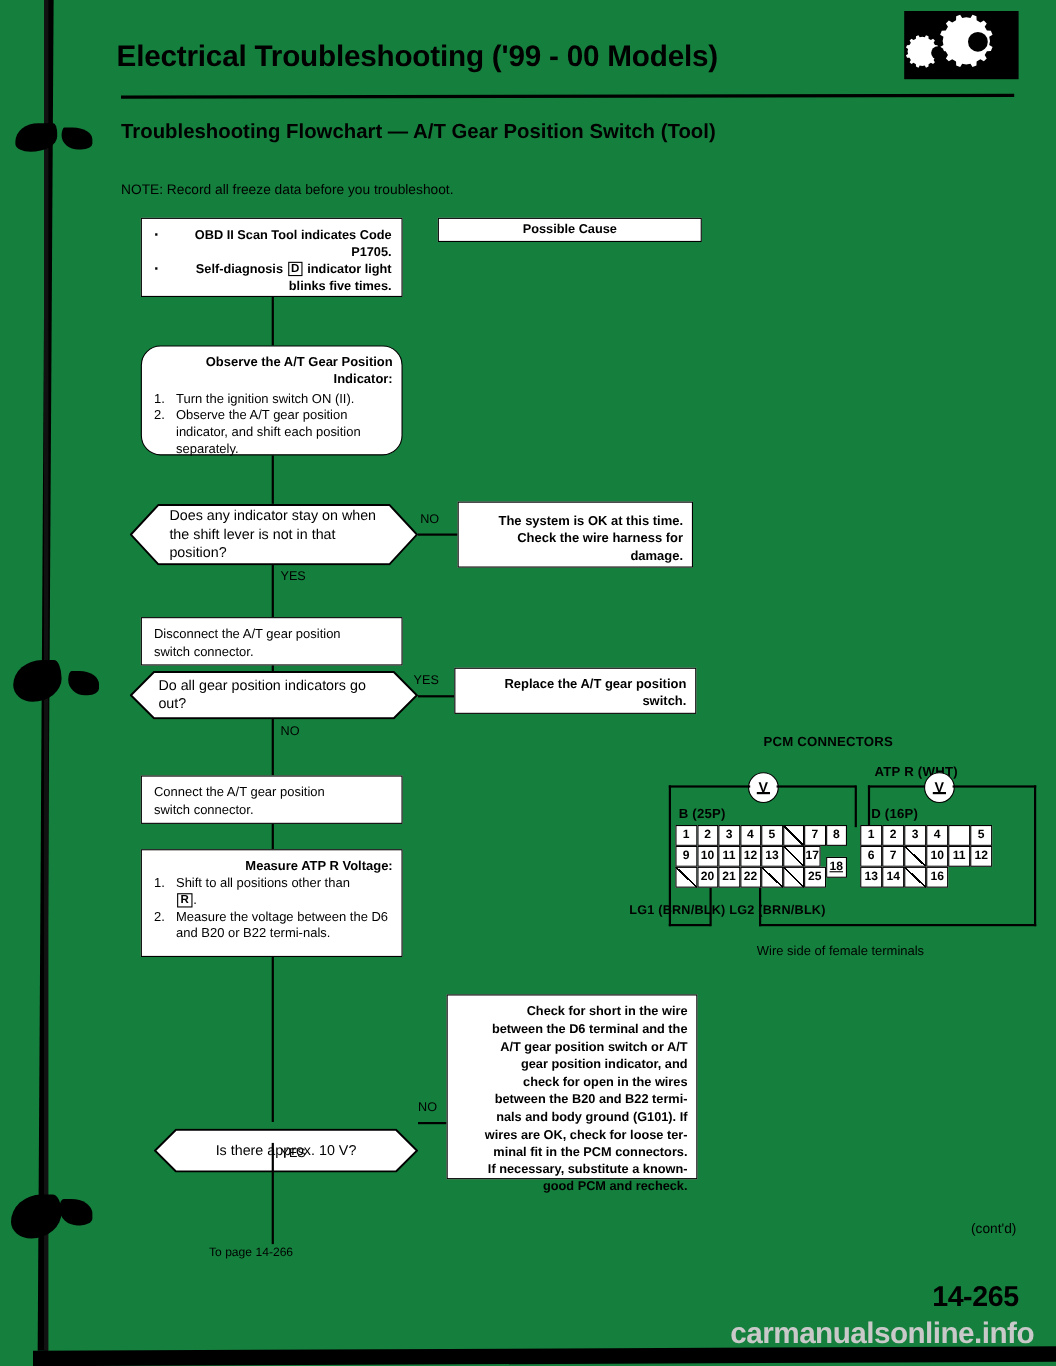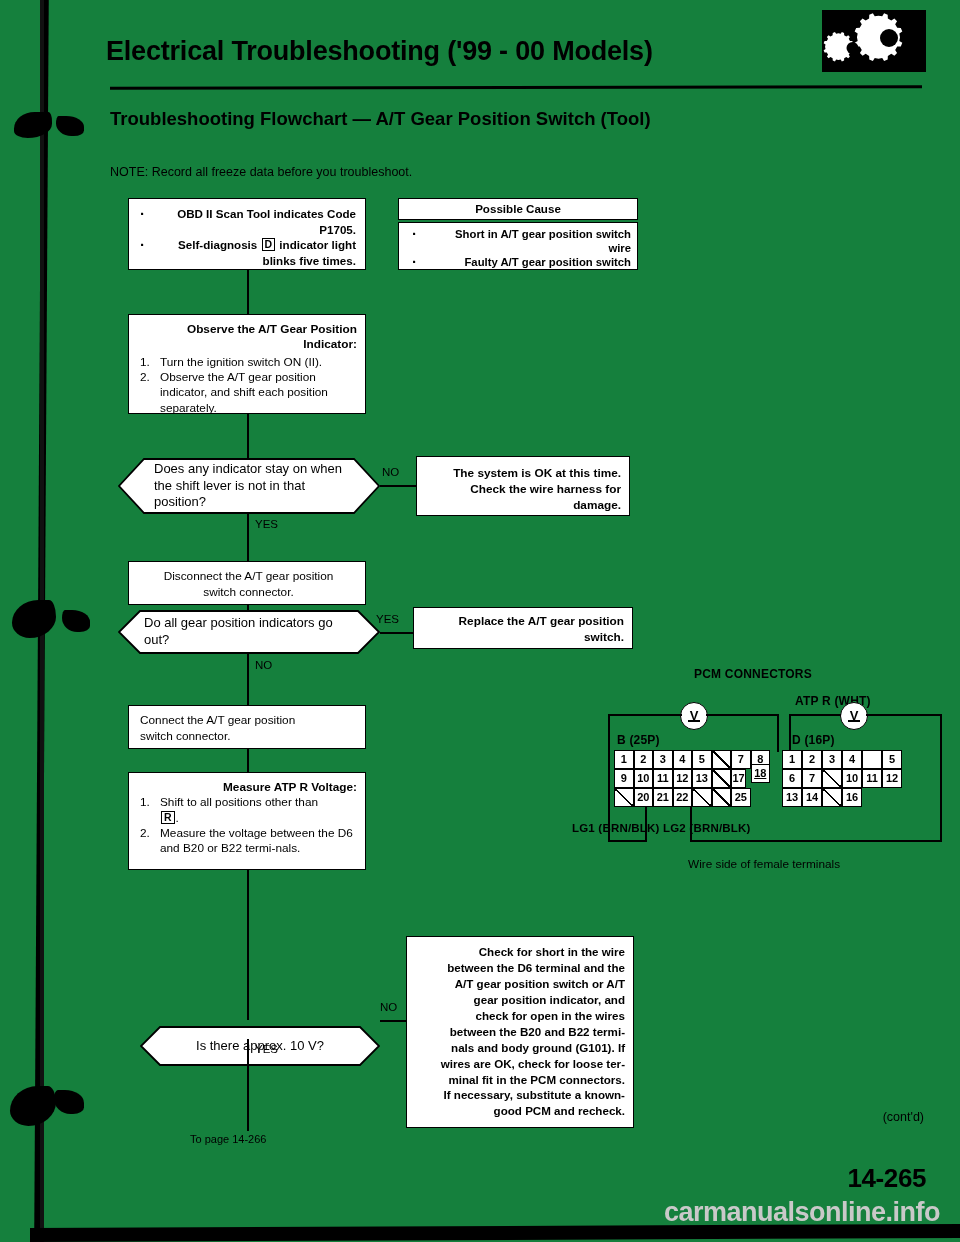--- a/index.html
+++ b/index.html
@@ -129,38 +129,25 @@
           <span>indicator light</span><br>
           <span>blinks five times.</span>
         </li>
       </ul>
     </div>
   </div>
 
   <div class="box" style="left:398px;top:198px;width:240px;height:22px;">
     <div class="inner b" style="text-align:center;padding:3px 0 0 0;font-size:11.6px;">Possible Cause</div>
   </div>
-  <div class="box" style="left:398px;top:222px;width:240px;height:48px;">
-    <div class="inner b" style="font-size:11.3px;line-height:1.26;padding:4px 6px 4px 13px;">
-      <ul class="bulleted">
-        <li>
-          <span>Short in A/T gear position switch</span><br>
-          <span>wire</span>
-        </li>
-        <li>
-          <span>Faulty A/T gear position switch</span>
-        </li>
-      </ul>
-    </div>
-  </div>
 
 
   <div class="vline" style="left:247px;top:270px;height:44px;"></div>
 
-  <div class="box" style="left:128px;top:314px;width:238px;height:100px;">
+  <div class="box" style="left:128px;top:314px;width:238px;height:100px;border-radius:18px;">
     <div class="inner" style="font-size:11.8px;line-height:1.3;padding:7px 8px 6px 11px;">
       <div class="b">Observe the A/T Gear Position</div>
       <div class="b" style="margin-bottom:2px;margin-left:48px;">Indicator:</div>
       <div class="num">
         <span class="n">1.</span>
         <span>Turn the ignition switch ON (II).</span>
       </div>
       <div class="num">
         <span class="n">2.</span>
         <span>Observe the A/T gear position indicator, and shift each position separately.</span>
@@ -183,21 +170,21 @@
 
   <div class="box" style="left:416px;top:456px;width:214px;height:60px;">
     <div class="inner b" style="font-size:11.8px;line-height:1.37;padding:8px 8px 6px 11px;">
       <div>The system is OK at this time.</div>
       <div>Check the wire harness for</div>
       <div>damage.</div>
     </div>
   </div>
 
   <div class="box" style="left:128px;top:561px;width:238px;height:44px;">
-    <div class="inner" style="font-size:11.8px;line-height:1.32;padding:7px 8px 6px 11px;text-align:center;">
+    <div class="inner" style="font-size:11.8px;line-height:1.32;padding:7px 8px 6px 11px;">
       <div>Disconnect the A/T gear position</div>
       <div>switch connector.</div>
     </div>
   </div>
   <div class="vline" style="left:247px;top:605px;height:36px;"></div>
 
   <div class="hex" style="left:118px;top:610px;width:262px;height:44px;">
     <svg viewBox="0 0 262 44" preserveAspectRatio="none">
       <polygon points="22,1 240,1 261,22 240,43 22,43 1,22" fill="#fff" stroke="#000" stroke-width="1.8"></polygon>
     </svg>
@@ -245,21 +232,21 @@
     <svg viewBox="0 0 240 40" preserveAspectRatio="none">
       <polygon points="20,1 220,1 239,20 220,39 20,39 1,20" fill="#fff" stroke="#000" stroke-width="1.8"></polygon>
     </svg>
     <div class="htxt" style="padding-left:28px;padding-right:28px;justify-content:center;">Is there approx. 10 V?</div>
   </div>
   <div class="hline" style="left:380px;top:1020px;width:26px;"></div>
   <div class="lbl" style="left:380px;top:1001px;">NO</div>
   <div class="vline" style="left:247px;top:1039px;height:92px;"></div>
   <div class="lbl" style="left:255px;top:1043px;">YES</div>
 
-  <div class="box" style="left:406px;top:936px;width:228px;height:192px;">
+  <div class="box" style="left:406px;top:904px;width:228px;height:168px;">
     <div class="inner b" id="result3lines" style="font-size:11.6px;line-height:1.375;padding:7px 8px 6px 11px;">
         <div>Check for short in the wire</div>
         <div>between the D6 terminal and the</div>
         <div>A/T gear position switch or A/T</div>
         <div>gear position indicator, and</div>
         <div>check for open in the wires</div>
         <div>between the B20 and B22 termi-</div>
         <div>nals and body ground (G101). If</div>
         <div>wires are OK, check for loose ter-</div>
         <div>minal fit in the PCM connectors.</div>
@@ -309,21 +296,21 @@
       <div class="cell" style="left: 117px; top: 0px; width: 19.5px; height: 19px;">7</div>
       <div class="cell" style="left: 136.5px; top: 0px; width: 19.5px; height: 19px;">8</div>
       <div class="cell" style="left: 0px; top: 19px; width: 19.5px; height: 19px;">9</div>
       <div class="cell" style="left: 19.5px; top: 19px; width: 19.5px; height: 19px;">10</div>
       <div class="cell" style="left: 39px; top: 19px; width: 19.5px; height: 19px;">11</div>
       <div class="cell" style="left: 58.5px; top: 19px; width: 19.5px; height: 19px;">12</div>
       <div class="cell" style="left: 78px; top: 19px; width: 19.5px; height: 19px;">13</div>
       <div class="cell blank" style="left: 97.5px; top: 19px; width: 19.5px; height: 19px;"></div>
       <div class="diag" style="left: 97.5px; top: 19px; width: 19.5px; height: 19px;"></div>
       <div class="cell" style="left: 117px; top: 19px; width: 15px; height: 19px;">17</div>
-      <div class="cell" style="left: 136.5px; top: 14px; width: 19.5px; height: 19px; text-decoration: underline;">18</div>
+      <div class="cell" style="left: 136.5px; top: 29px; width: 19.5px; height: 19px; text-decoration: underline;">18</div>
       <div class="cell blank" style="left: 0px; top: 38px; width: 19.5px; height: 19px;"></div>
       <div class="diag" style="left: 0px; top: 38px; width: 19.5px; height: 19px;"></div>
       <div class="cell" style="left: 19.5px; top: 38px; width: 19.5px; height: 19px;">20</div>
       <div class="cell" style="left: 39px; top: 38px; width: 19.5px; height: 19px;">21</div>
       <div class="cell" style="left: 58.5px; top: 38px; width: 19.5px; height: 19px;">22</div>
       <div class="cell blank" style="left: 78px; top: 38px; width: 19.5px; height: 19px;"></div>
       <div class="diag" style="left: 78px; top: 38px; width: 19.5px; height: 19px;"></div>
       <div class="cell blank" style="left: 97.5px; top: 38px; width: 19.5px; height: 19px;"></div>
       <div class="diag" style="left: 97.5px; top: 38px; width: 19.5px; height: 19px;"></div>
       <div class="cell" style="left: 117px; top: 38px; width: 19.5px; height: 19px;">25</div>

